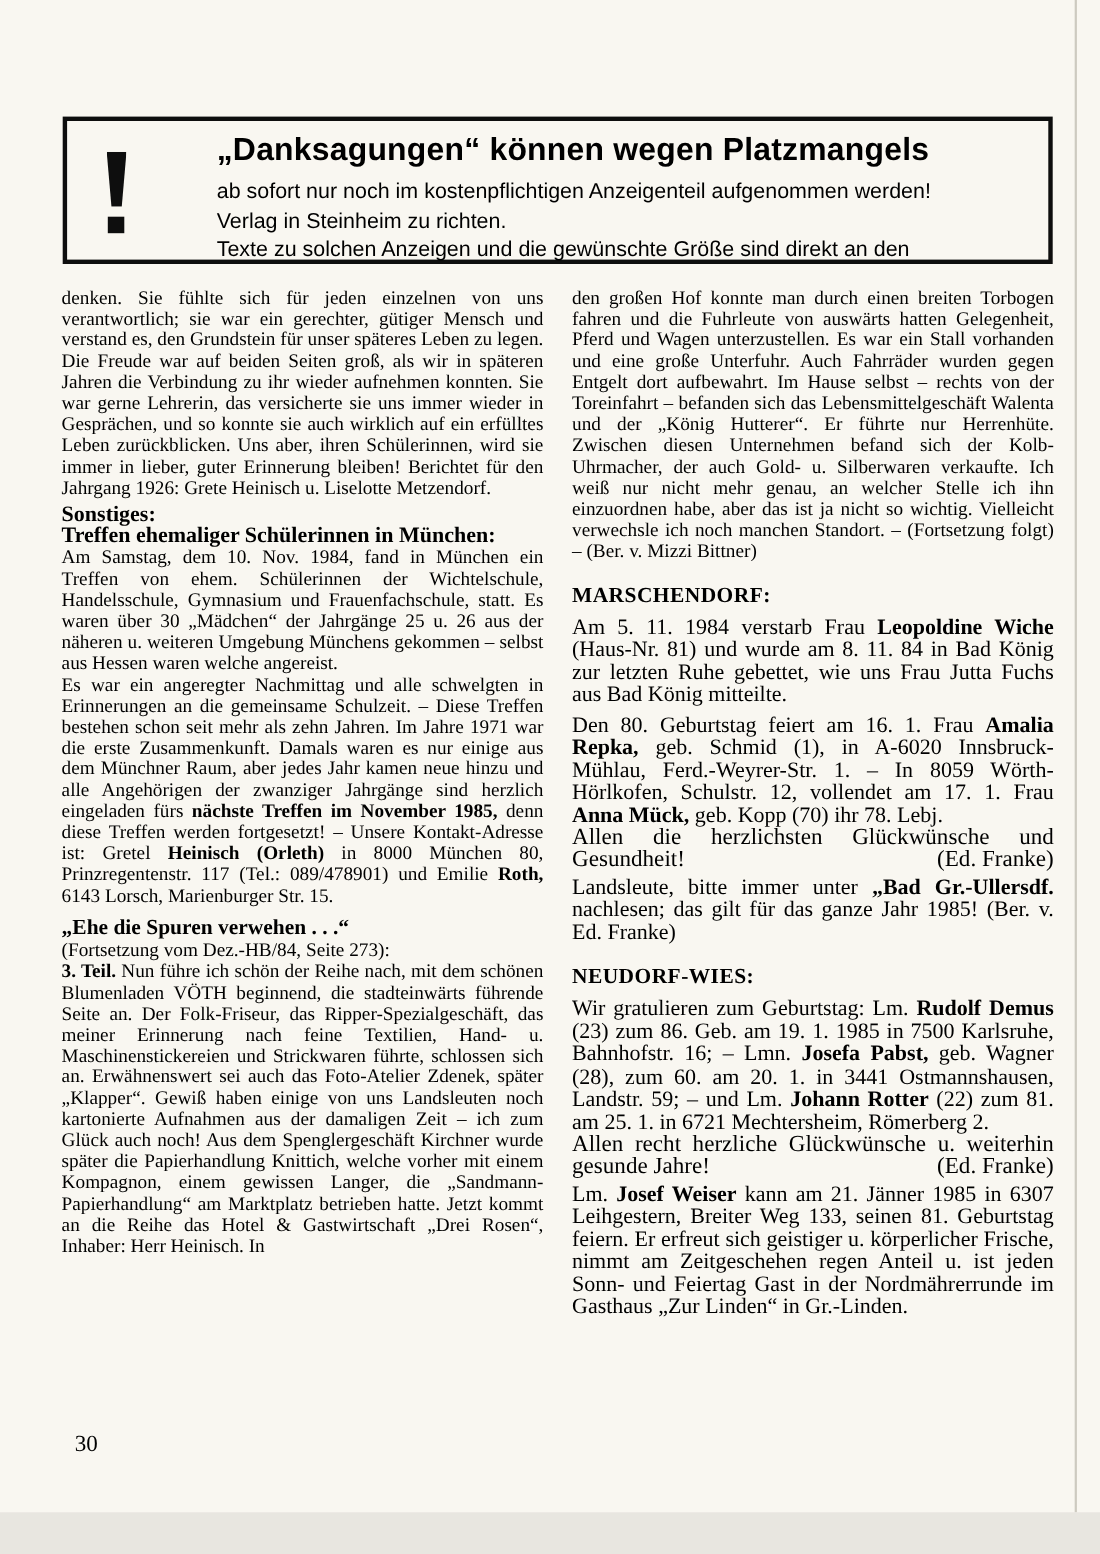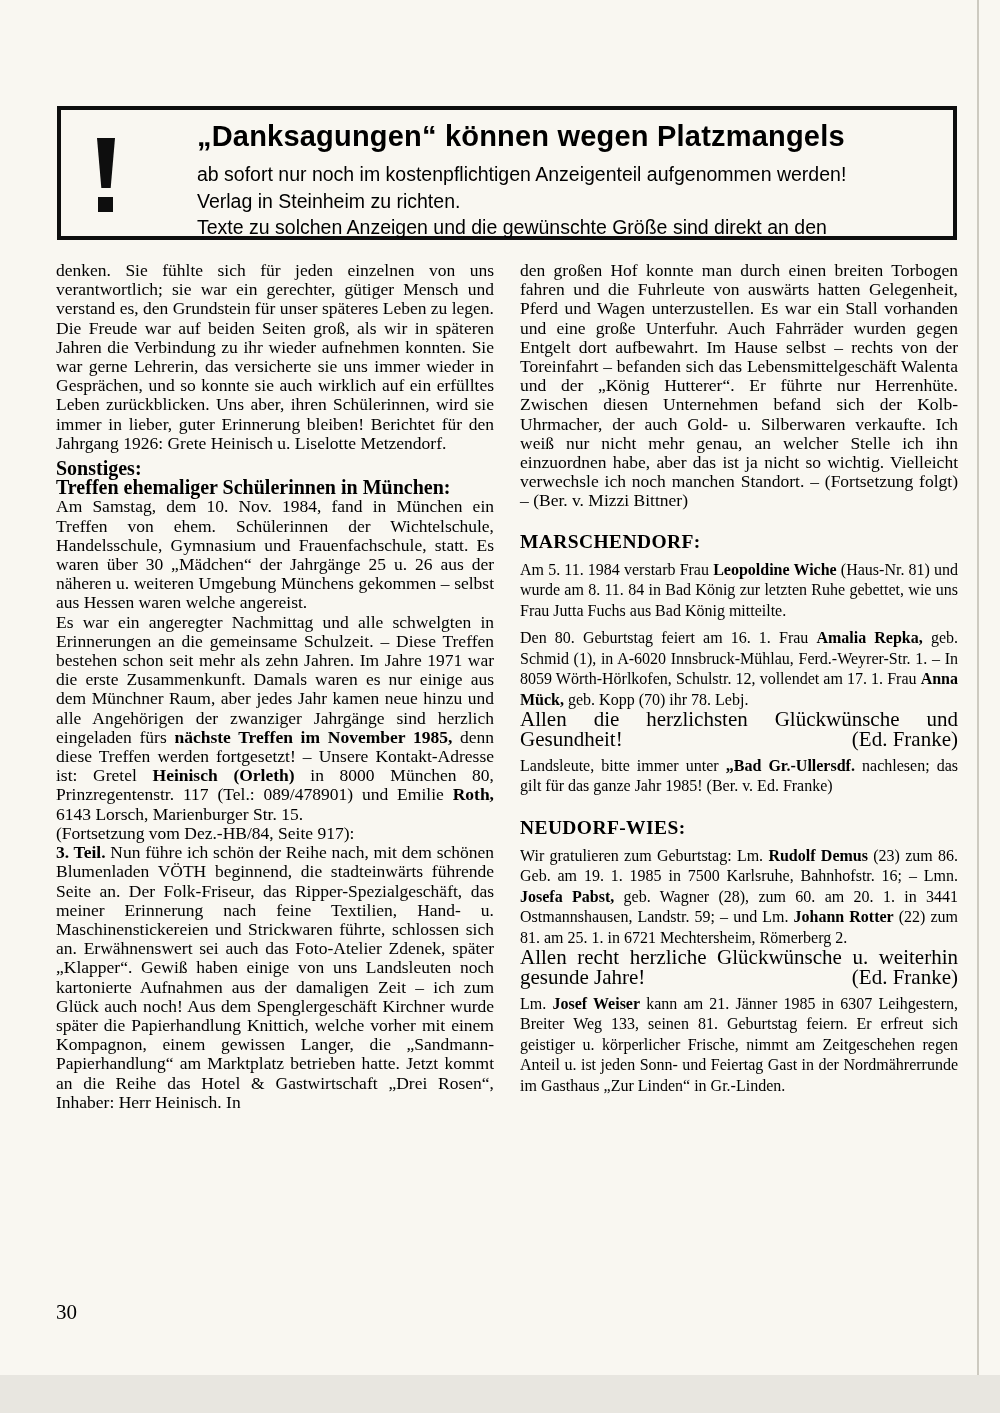--- a/index.html
+++ b/index.html
@@ -34,31 +34,31 @@
   
   .col{
     position:absolute;top:261px;width:438px;
     font-size:17.5px;line-height:19.2px;
     text-align:justify;
   }
   .col-left{left:56px;}
   .col-right{left:520px;}
   .para{margin:0;text-align:justify;}
   .para.gap{margin-top:7px;}
-  .para.lg{font-size:16px;line-height:20.5px;}
+  .para.lg{font-size:20px;line-height:20.5px;}
   .para.with-sig{position:relative;}
   .para.small{font-size:21px;}
   .b{font-weight:bold;}
   .sig{position:absolute;right:0;bottom:0;}
   .heading{font-weight:bold;font-size:20px;margin:0;}
   .heading.gap{margin-top:6px;}
   .heading.caps{font-size:19.5px;letter-spacing:.4px;margin-top:21px;margin-bottom:9px;}
   .heading.quote{font-size:19.5px;margin-top:10px;margin-bottom:1px;}
   .page-number{
-    position:absolute;left:56px;top:1300px;
+    position:absolute;left:68px;top:1300px;
     font-size:21px;
     text-align:right;
   }
 </style>
 </head>
 <body>
 
 <div class="page">
   <div class="edge-line"></div>
 
@@ -74,21 +74,22 @@
       <div class="notice-line">Texte zu solchen Anzeigen und die gewünschte Größe sind direkt an den</div>
     </div>
   </div>
 
   <div class="col col-left">
       <p class="para"><span>denken. Sie fühlte sich für jeden einzelnen von uns verantwortlich; sie war ein gerechter, gütiger Mensch und verstand es, den Grundstein für unser späteres Leben zu legen. Die Freude war auf beiden Seiten groß, als wir in späteren Jahren die Verbindung zu ihr wieder aufnehmen konnten. Sie war gerne Lehrerin, das versicherte sie uns immer wieder in Gesprächen, und so konnte sie auch wirklich auf ein erfülltes Leben zurückblicken. Uns aber, ihren Schülerinnen, wird sie immer in lieber, guter Erinnerung bleiben! Berichtet für den Jahrgang 1926: Grete Heinisch u. Liselotte Metzendorf.</span></p>
       <div class="heading gap"><span>Sonstiges:</span></div>
       <div class="heading"><span>Treffen ehemaliger Schülerinnen in München:</span></div>
       <p class="para"><span>Am Samstag, dem 10. Nov. 1984, fand in München ein Treffen von ehem. Schülerinnen der Wichtelschule, Handelsschule, Gymnasium und Frauenfachschule, statt. Es waren über 30 „Mädchen“ der Jahrgänge 25 u. 26 aus der näheren u. weiteren Umgebung Münchens gekommen – selbst aus Hessen waren welche angereist.</span></p>
       <p class="para"><span>Es war ein angeregter Nachmittag und alle schwelgten in Erinnerungen an die gemeinsame Schulzeit. – Diese Treffen bestehen schon seit mehr als zehn Jahren. Im Jahre 1971 war die erste Zusammenkunft. Damals waren es nur einige aus dem Münchner Raum, aber jedes Jahr kamen neue hinzu und alle Angehörigen der zwanziger Jahrgänge sind herzlich eingeladen fürs </span><span class="b">nächste Treffen im November 1985,</span><span> denn diese Treffen werden fortgesetzt! – Unsere Kontakt-Adresse ist: Gretel </span><span class="b">Heinisch (Orleth)</span><span> in 8000 München 80, Prinzregentenstr. 117 (Tel.: 089/478901) und Emilie </span><span class="b">Roth,</span><span> 6143 Lorsch, Marienburger Str. 15.</span></p>
-      <p class="para"><span>(Fortsetzung vom Dez.-HB/84, Seite 917):</span></p>
+      <div class="heading quote"><span>„Ehe die Spuren verwehen . . .“</span></div>
+      <p class="para"><span>(Fortsetzung vom Dez.-HB/84, Seite 273):</span></p>
       <p class="para"><span class="b">3. Teil.</span><span> Nun führe ich schön der Reihe nach, mit dem schönen Blumenladen VÖTH beginnend, die stadteinwärts führende Seite an. Der Folk-Friseur, das Ripper-Spezialgeschäft, das meiner Erinnerung nach feine Textilien, Hand- u. Maschinenstickereien und Strickwaren führte, schlossen sich an. Erwähnenswert sei auch das Foto-Atelier Zdenek, später „Klapper“. Gewiß haben einige von uns Landsleuten noch kartonierte Aufnahmen aus der damaligen Zeit – ich zum Glück auch noch! Aus dem Spenglergeschäft Kirchner wurde später die Papierhandlung Knittich, welche vorher mit einem Kompagnon, einem gewissen Langer, die „Sandmann-Papierhandlung“ am Marktplatz betrieben hatte. Jetzt kommt an die Reihe das Hotel &amp; Gastwirtschaft „Drei Rosen“, Inhaber: Herr Heinisch. In</span></p>
     </div>
   <div class="col col-right">
       <p class="para"><span>den großen Hof konnte man durch einen breiten Torbogen fahren und die Fuhrleute von auswärts hatten Gelegenheit, Pferd und Wagen unterzustellen. Es war ein Stall vorhanden und eine große Unterfuhr. Auch Fahrräder wurden gegen Entgelt dort aufbewahrt. Im Hause selbst – rechts von der Toreinfahrt – befanden sich das Lebensmittelgeschäft Walenta und der „König Hutterer“. Er führte nur Herrenhüte. Zwischen diesen Unternehmen befand sich der Kolb-Uhrmacher, der auch Gold- u. Silberwaren verkaufte. Ich weiß nur nicht mehr genau, an welcher Stelle ich ihn einzuordnen habe, aber das ist ja nicht so wichtig. Vielleicht verwechsle ich noch manchen Standort. – (Fortsetzung folgt) – (Ber. v. Mizzi Bittner)</span></p>
       <div class="heading caps"><span>MARSCHENDORF:</span></div>
       <p class="para lg"><span>Am 5. 11. 1984 verstarb Frau </span><span class="b">Leopoldine Wiche</span><span> (Haus-Nr. 81) und wurde am 8. 11. 84 in Bad König zur letzten Ruhe gebettet, wie uns Frau Jutta Fuchs aus Bad König mitteilte.</span></p>
       <p class="para lg gap"><span>Den 80. Geburtstag feiert am 16. 1. Frau </span><span class="b">Amalia Repka,</span><span> geb. Schmid (1), in A-6020 Innsbruck-Mühlau, Ferd.-Weyrer-Str. 1. – In 8059 Wörth-Hörlkofen, Schulstr. 12, vollendet am 17. 1. Frau </span><span class="b">Anna Mück,</span><span> geb. Kopp (70) ihr 78. Lebj.</span></p>
       <p class="para with-sig small"><span>Allen die herzlichsten Glückwünsche und Gesundheit!</span><span class="sig">(Ed. Franke)</span></p>
       <p class="para lg gap"><span>Landsleute, bitte immer unter </span><span class="b">„Bad Gr.-Ullersdf.</span><span> nachlesen; das gilt für das ganze Jahr 1985! (Ber. v. Ed. Franke)</span></p>
       <div class="heading caps"><span>NEUDORF-WIES:</span></div>

